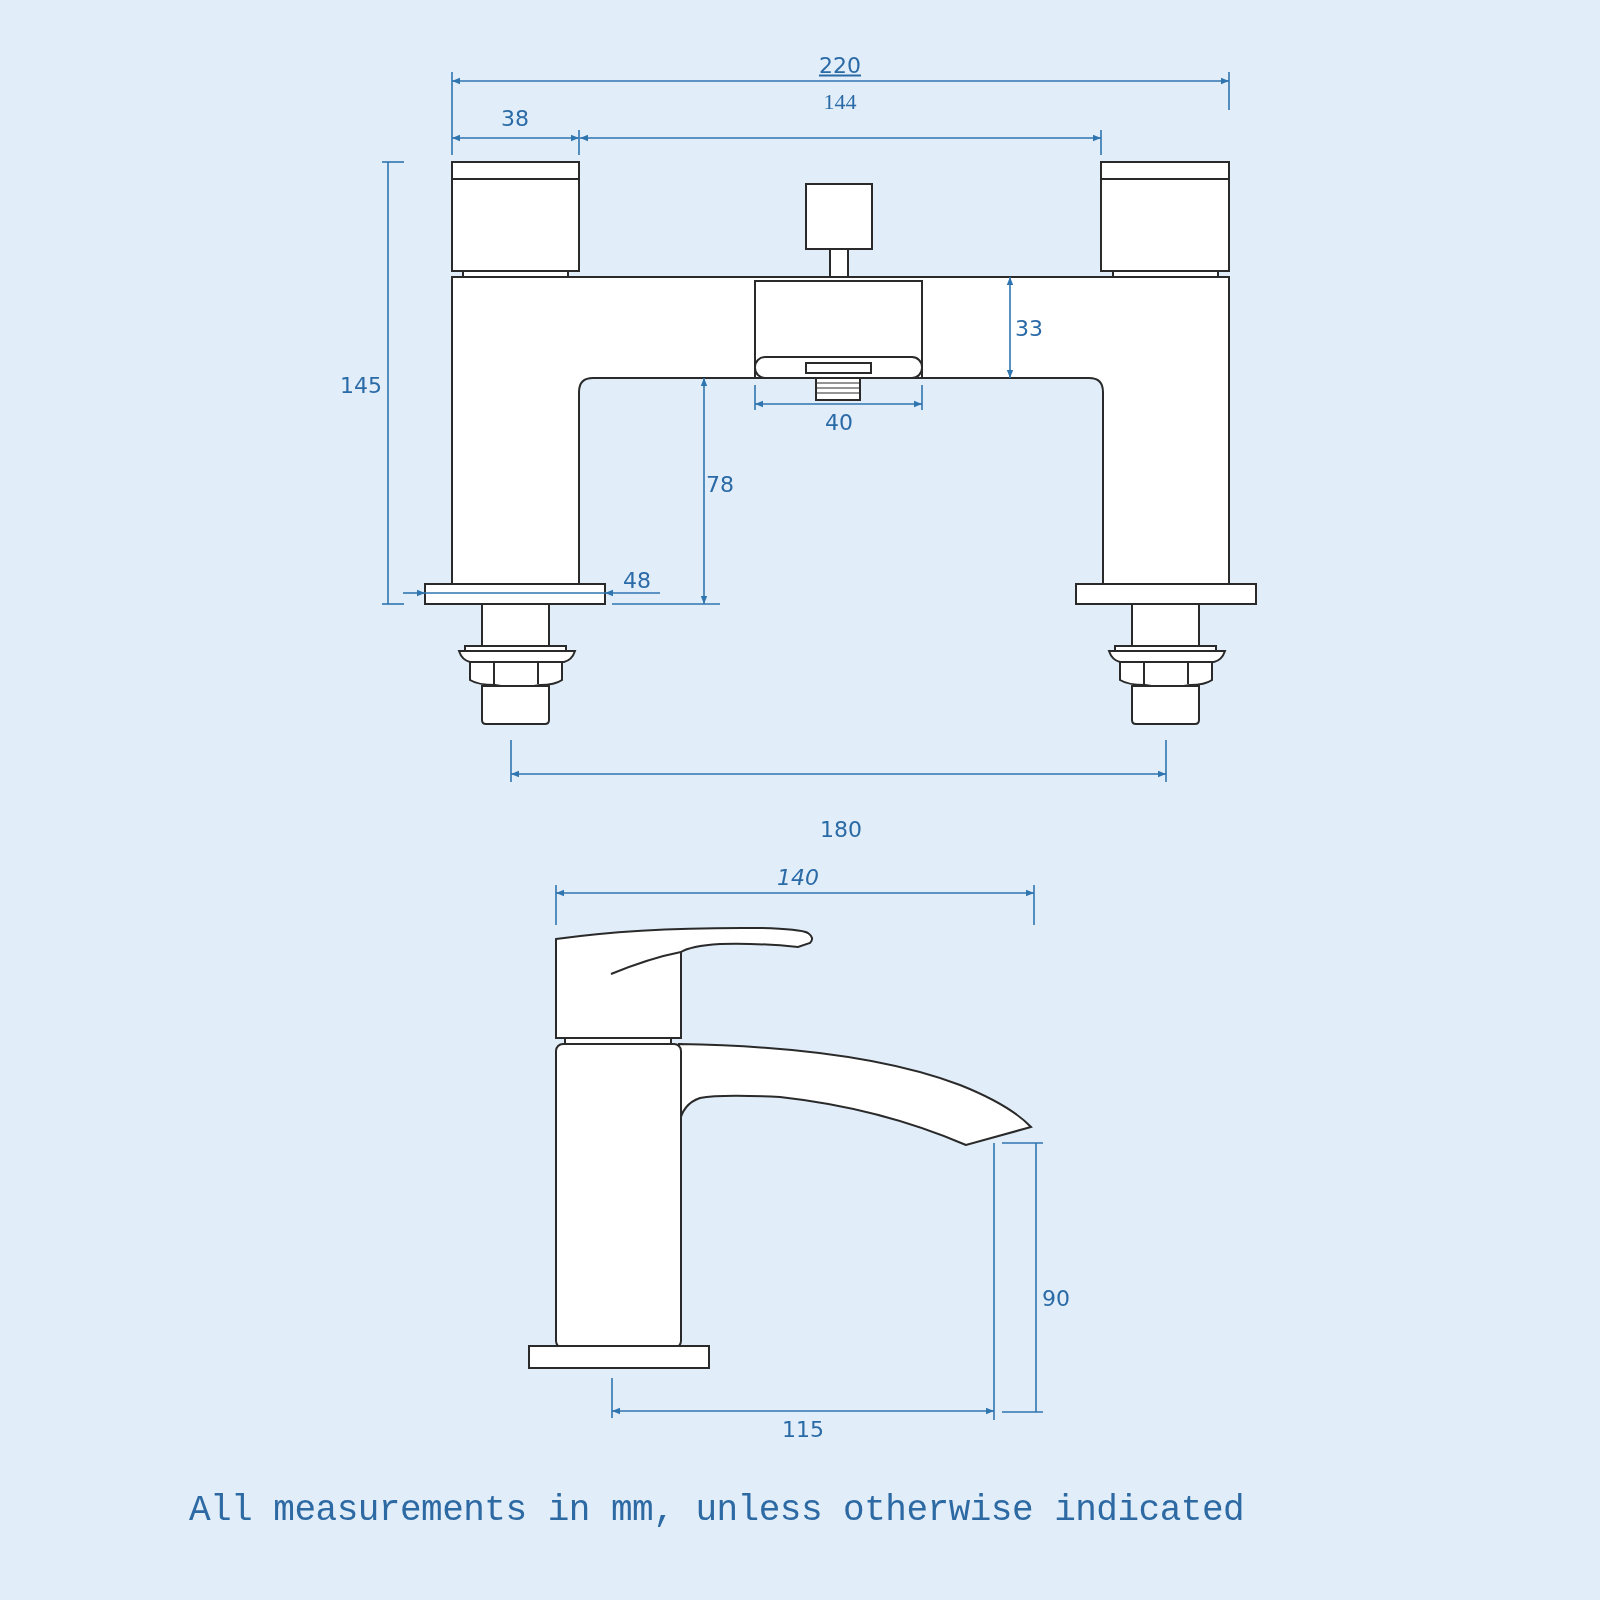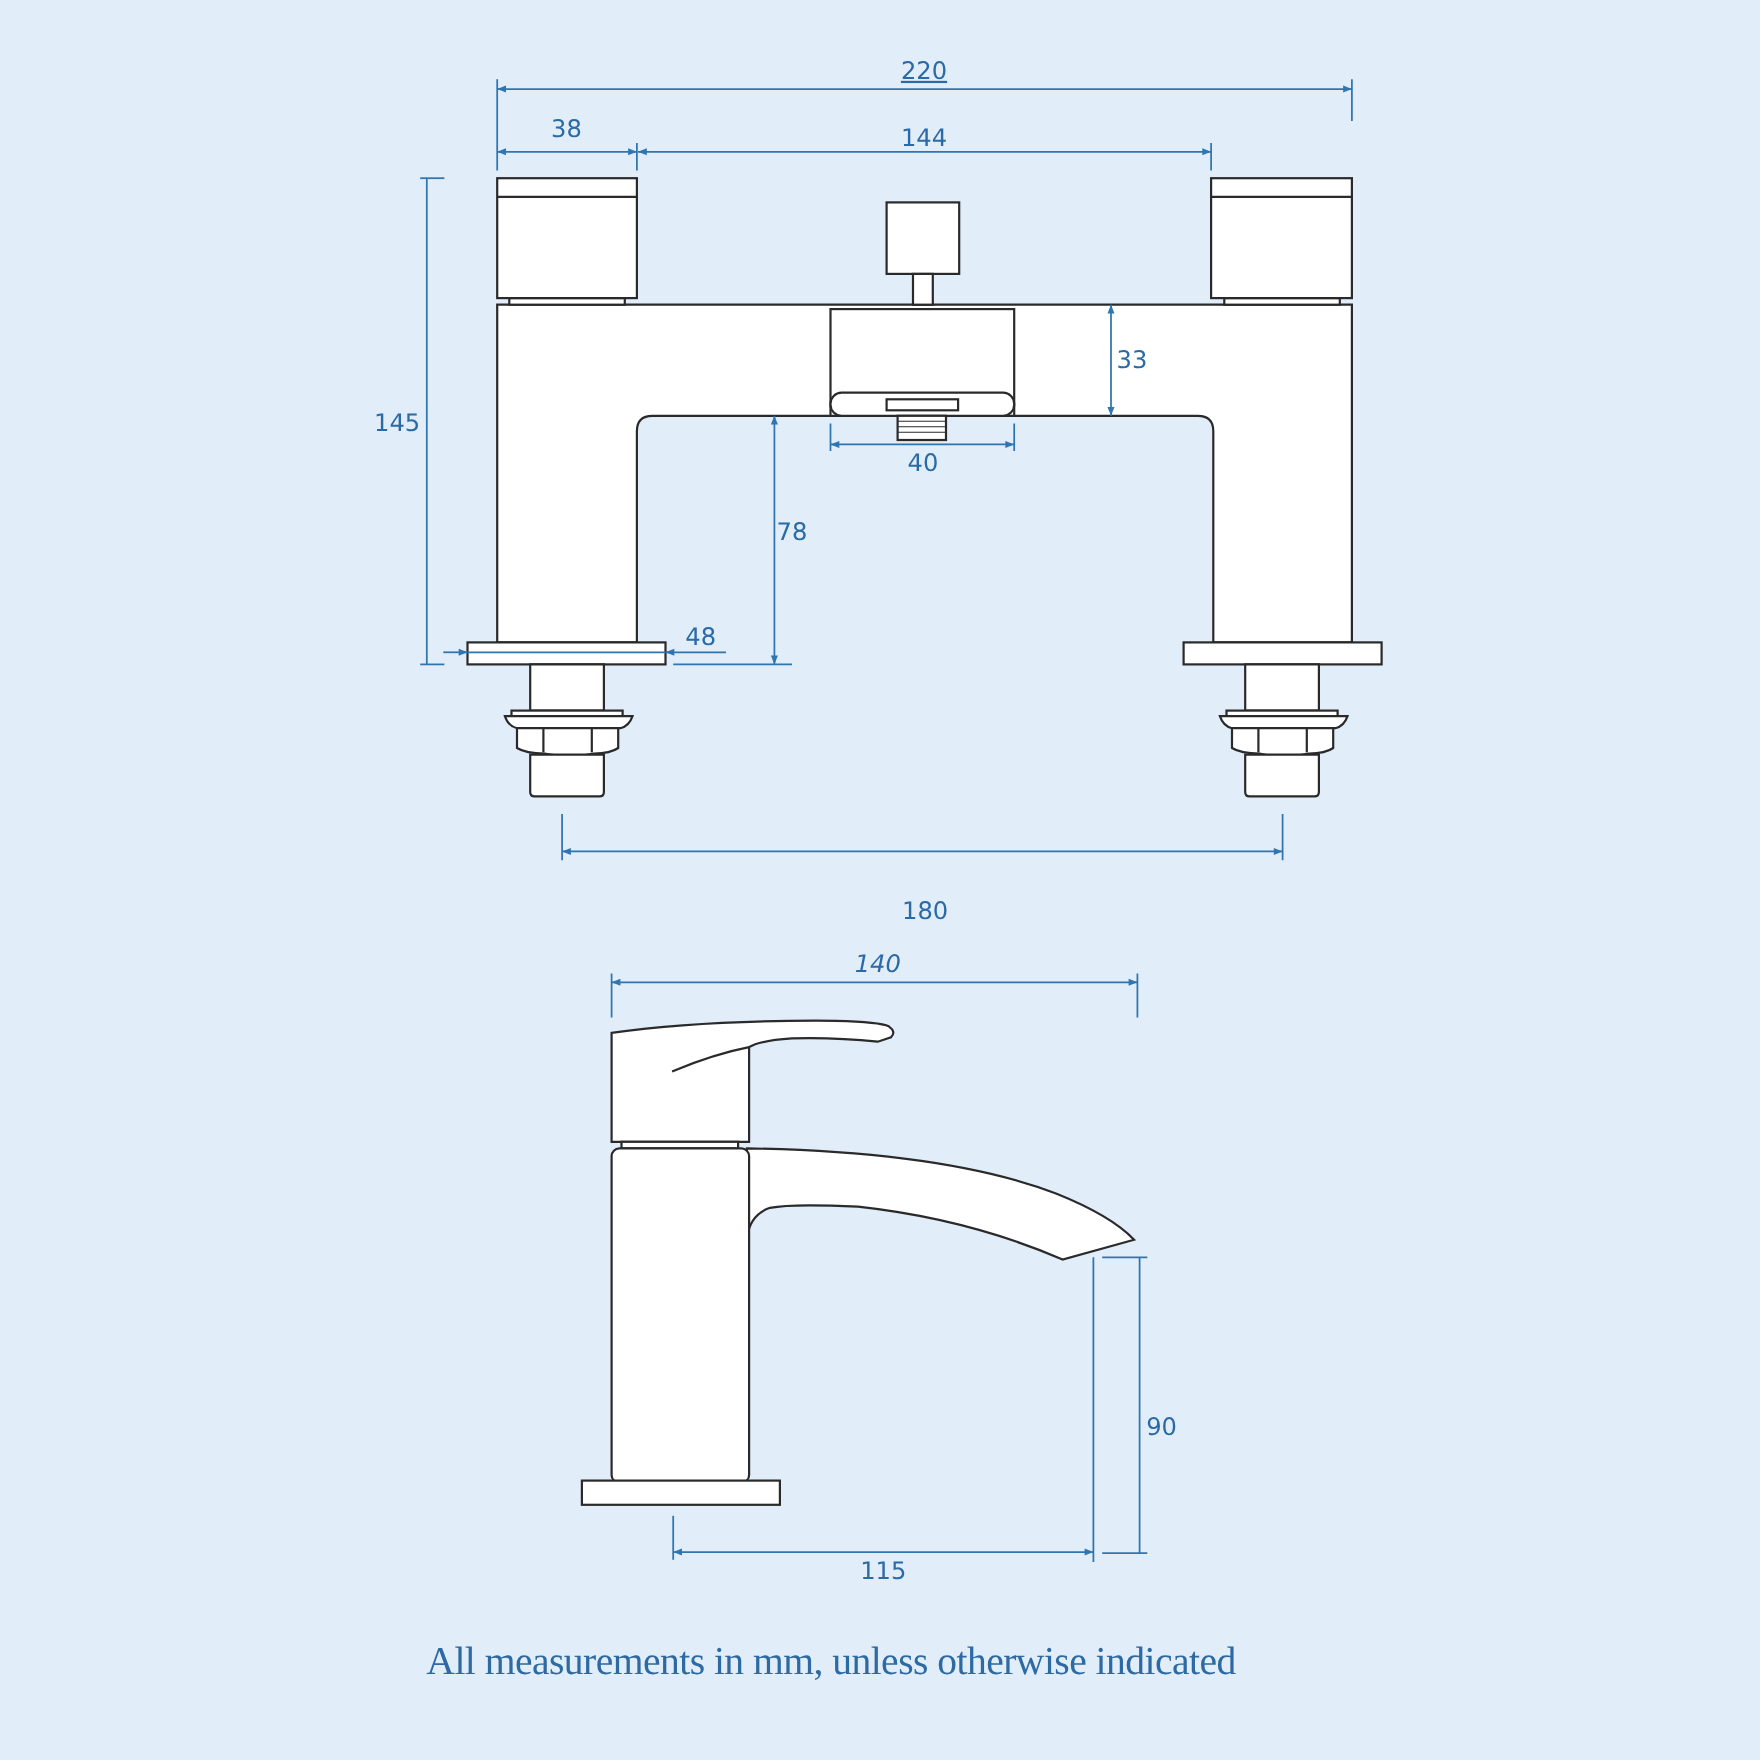--- a/index.html
+++ b/index.html
@@ -1,21 +1,21 @@
 <!DOCTYPE html>
 <html><head>
 <meta charset="utf-8">
 <style>
   html,body{margin:0;padding:0;}
   body{width:1600px;height:1600px;background:#e1edf9;overflow:hidden;position:relative;font-family:"DejaVu Sans",sans-serif;}
   svg{position:absolute;left:0;top:0;}
   .part{fill:#ffffff;stroke:#2a2a2a;stroke-width:2;}
   .dim{stroke:#2f75b0;stroke-width:1.6;fill:none;}
   .lbl{position:absolute;color:#2a6aa6;font-family:"DejaVu Sans",sans-serif;font-size:22px;transform:translate(-50%,-50%);white-space:nowrap;}
-  .footer{position:absolute;left:0;width:1433px;top:1510px;text-align:center;color:#2d6aa3;font-family:Liberation Serif, serif;font-size:36px;transform:translateY(-50%);letter-spacing:-0.5px;padding-left:39px;}
+  .footer{position:absolute;left:0;width:1433px;top:1510px;text-align:center;color:#2d6aa3;font-family:Liberation Mono, monospace;font-size:36px;transform:translateY(-50%);letter-spacing:-0.5px;}
 </style>
 </head>
 <body>
 
 <svg width="1600" height="1600" viewBox="0 0 1600 1600">
   <defs>
     <marker id="ah" viewBox="0 0 10 10" refX="10" refY="5" markerWidth="10" markerHeight="8" orient="auto-start-reverse" markerUnits="userSpaceOnUse">
       <path d="M0,1 L10,5 L0,9 z" fill="#2f75b0"></path>
     </marker>
   </defs>
@@ -124,21 +124,21 @@
     <line class="dim" x1="1036" y1="1143" x2="1036" y2="1412"></line>
     <line class="dim" x1="994" y1="1143" x2="994" y2="1420"></line>
 
     <line class="dim" x1="612" y1="1378" x2="612" y2="1418"></line>
     <line class="dim" x1="612" y1="1411" x2="994" y2="1411" marker-start="url(#ah)" marker-end="url(#ah)"></line>
   </g>
 </svg>
 
 <div class="lbl" style="left:840px;top:65px;text-decoration:underline;">220</div>
 <div class="lbl" style="left:515px;top:118px;">38</div>
-<div class="lbl" style="left:840px;top:126px;">144</div>
+<div class="lbl" style="left:840px;top:102px;font-family:Liberation Serif, serif;">144</div>
 <div class="lbl" style="left:361px;top:385px;">145</div>
 <div class="lbl" style="left:1029px;top:328px;">33</div>
 <div class="lbl" style="left:839px;top:422px;">40</div>
 <div class="lbl" style="left:720px;top:484px;">78</div>
 <div class="lbl" style="left:637px;top:580px;">48</div>
 <div class="lbl" style="left:841px;top:791px;margin-top:38px;">180</div>
 <div class="lbl" style="left:798px;top:877px;font-style:italic;">140</div>
 <div class="lbl" style="left:1056px;top:1278px;margin-top:20px;">90</div>
 <div class="lbl" style="left:803px;top:1429px;">115</div>
 

